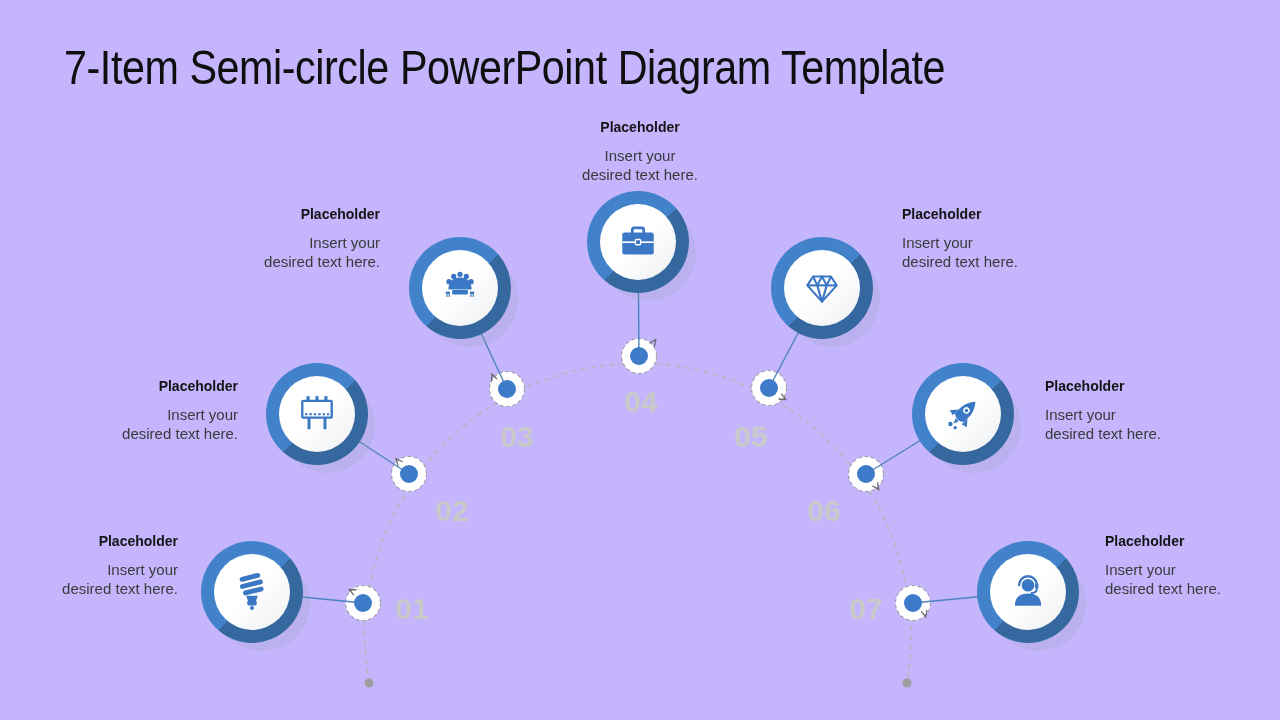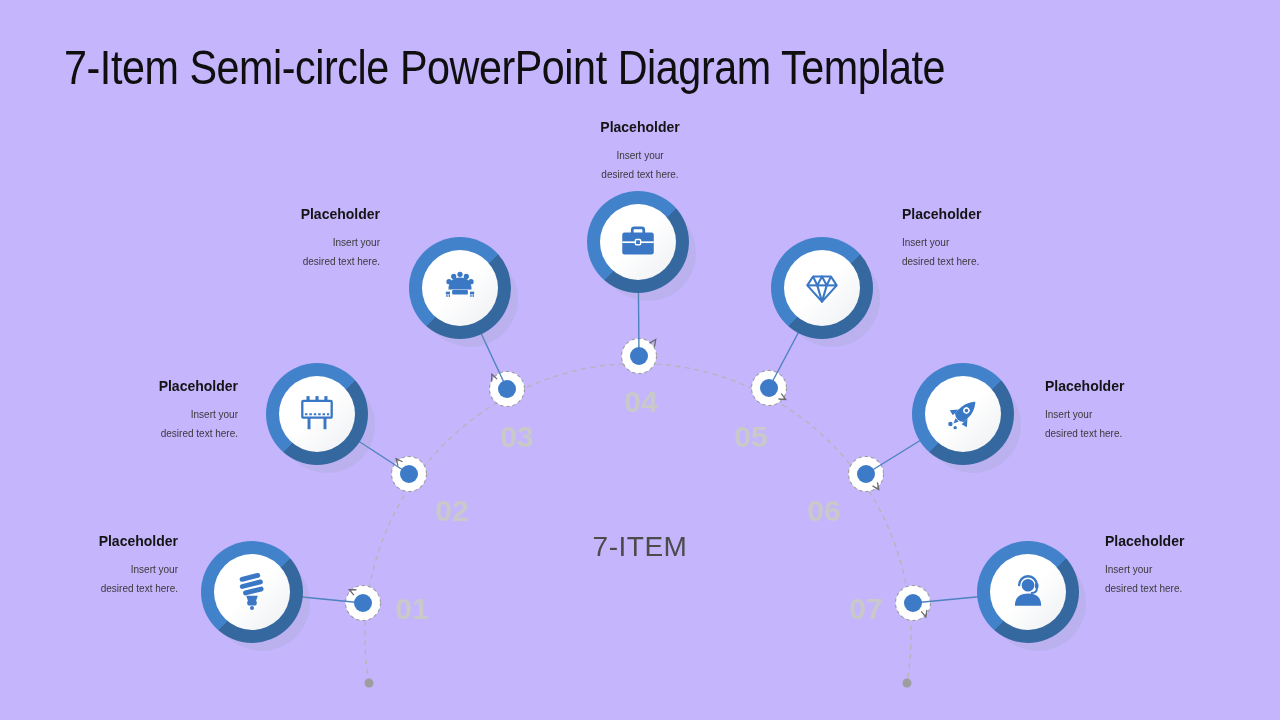--- a/index.html
+++ b/index.html
@@ -11,21 +11,21 @@
   .num{font-family:"Liberation Sans",sans-serif;font-weight:700;font-size:30px;fill:#c9c9c9;}
   .icon-circle{position:absolute;width:102px;height:102px;border-radius:50%;z-index:2;
                background:linear-gradient(135deg,#4282cb 52%,#35689f 52%);
                box-shadow:10px 11px 0 -3px rgba(145,158,173,.18);}
   .icon-inner{position:absolute;left:13px;top:13px;width:76px;height:76px;border-radius:50%;
               background:linear-gradient(135deg,#ffffff 48%,#edeff2 100%);
               display:flex;align-items:center;justify-content:center;}
   .icon-inner svg{width:42px;height:42px;}
   .tb{position:absolute;width:170px;z-index:2;}
   .tb h3{margin:0 0 9px 0;font-size:14px;line-height:20px;font-weight:700;color:#141414;}
-  .tb p{margin:0;font-size:10px;line-height:19px;color:#3a3a3a;}
+  .tb p{margin:0;font-size:15px;line-height:19px;color:#3a3a3a;}
   .align-right{text-align:right;}
   .align-left{text-align:left;}
   .align-center{text-align:center;width:200px;}
   .center-label{position:absolute;left:490px;top:528px;width:300px;z-index:2;text-align:center;
                 font-size:28px;line-height:37px;letter-spacing:.5px;color:#4b4b4b;}
 </style>
 </head>
 <body>
 
 <div class="slide">
@@ -231,16 +231,15 @@
     <h3>Placeholder</h3>
     <p><span>Insert your</span><br><span>desired text here.</span></p>
   </div>
 
   <div class="tb align-left" style="left:1105px;top:531px;">
     <h3>Placeholder</h3>
     <p><span>Insert your</span><br><span>desired text here.</span></p>
   </div>
 
   <div class="center-label">
-    <div>7-ITEM</div>
   </div>
 
 </div>
 
 </body></html>

